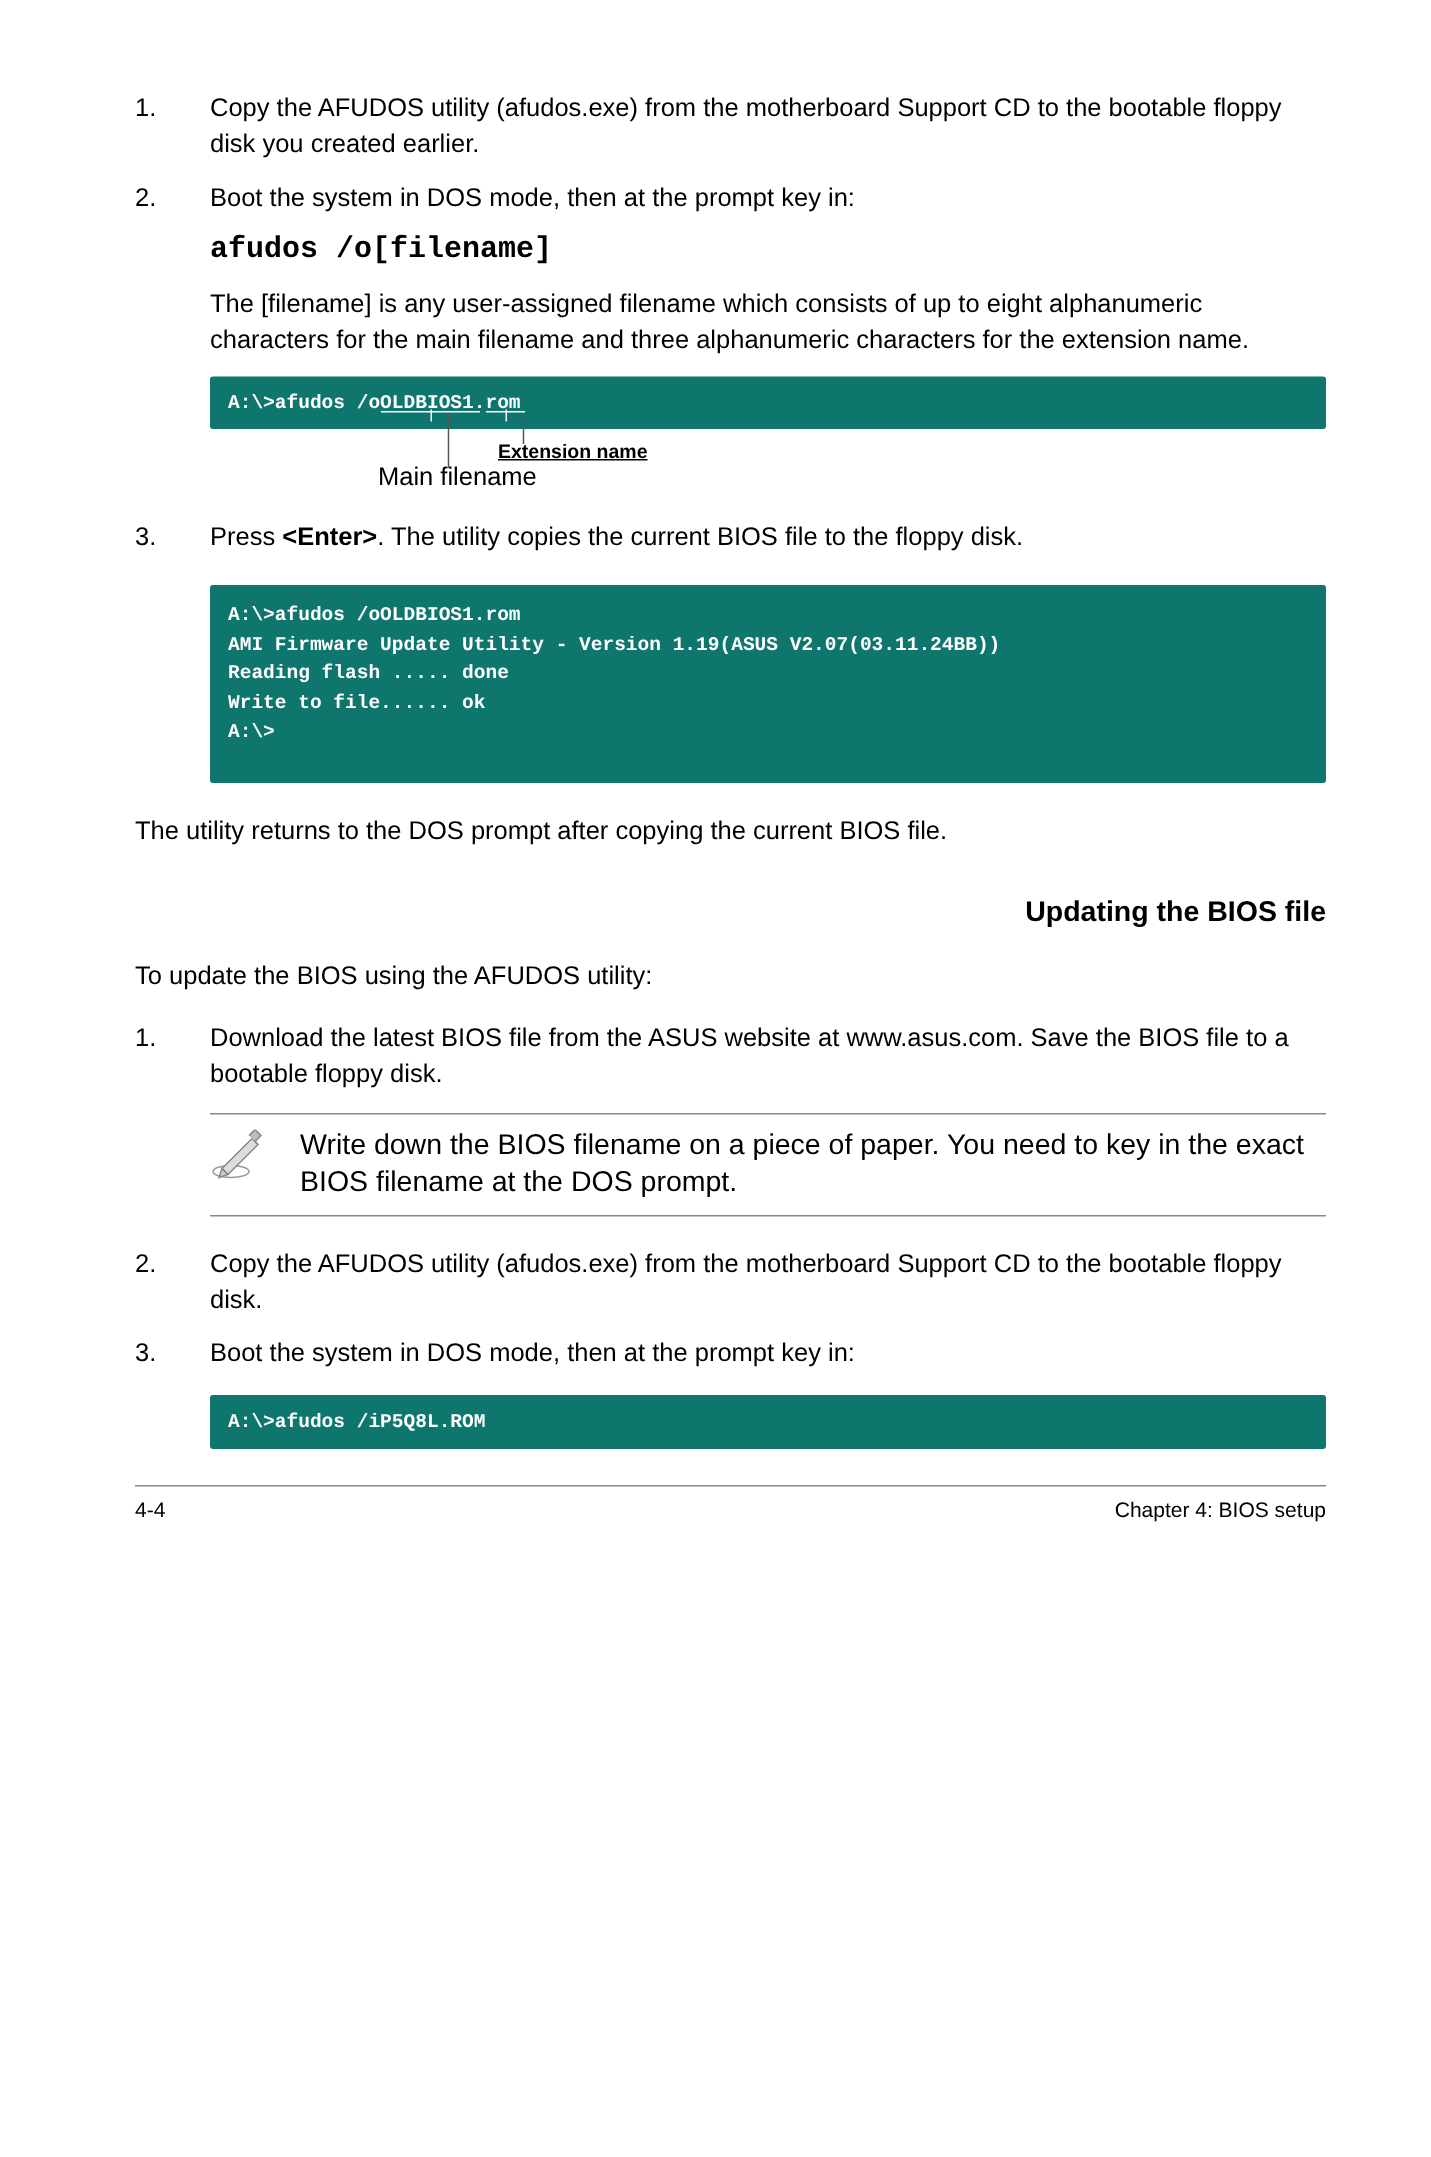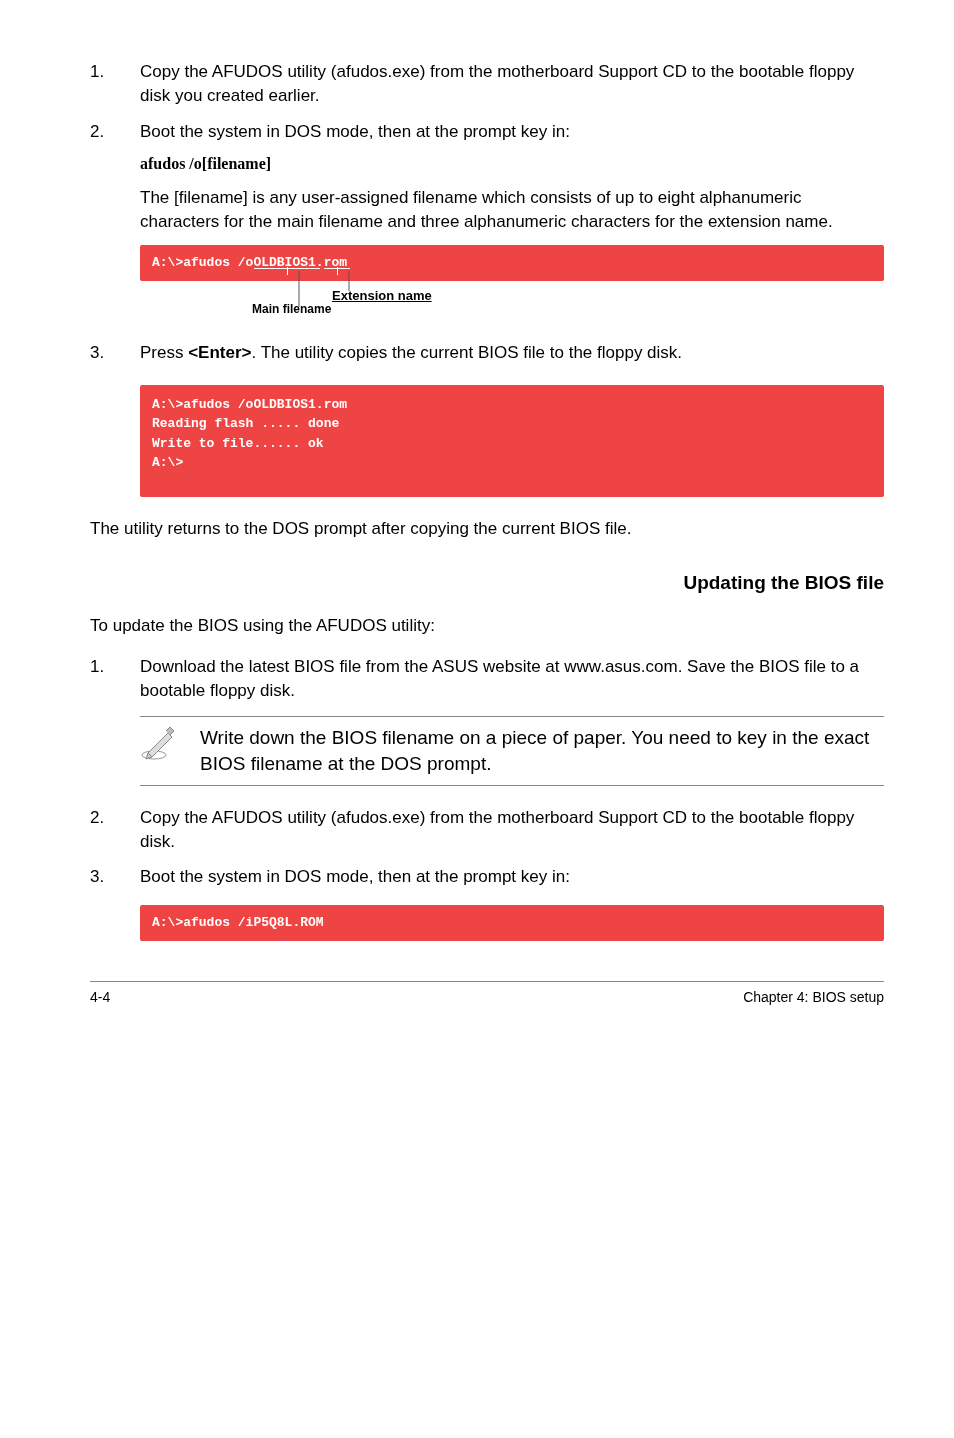--- a/index.html
+++ b/index.html
@@ -23,28 +23,28 @@
     margin-bottom: 12px;
   }
   .num {
     width: 50px;
     flex-shrink: 0;
   }
   .content {
     flex: 1;
   }
   .code-inline {
-    font-family: Liberation Serif, serif;
-    font-weight: bold;
-    font-size: 16px;
+    font-family: Liberation Mono, monospace;
+    font-weight: bold;
+    font-size: 20px;
     margin: 10px 0;
     display: block;
   }
   .terminal {
-    background: #ef4444;
+    background: #0f766e;
     color: #fff;
     font-family: "Courier New", monospace;
     font-size: 13px;
     font-weight: bold;
     padding: 8px 12px;
     margin: 10px 0 4px 50px;
     border-radius: 2px;
     line-height: 1.5;
     position: relative;
   }
@@ -54,22 +54,22 @@
   .anno-box {
     margin-left: 50px;
     margin-bottom: 20px;
     position: relative;
     height: 36px;
   }
   .main-fn {
     position: absolute;
     left: 112px;
     top: 16px;
-    font-size: 12px;
-    font-weight: bold;
+    font-size: 17px;
+    font-weight: normal;
   }
   .ext-fn {
     position: absolute;
     left: 192px;
     top: 2px;
     font-size: 13px;
     font-weight: bold;
     text-decoration: underline;
   }
   svg.anno-lines {
@@ -98,21 +98,21 @@
     padding-top: 2px;
   }
   .note-text {
     font-size: 19px;
     line-height: 1.35;
   }
   .footer {
     display: flex;
     justify-content: space-between;
     border-top: 1px solid #888;
-    margin-top: 40px;
+    margin-top: 24px;
     padding-top: 6px;
     font-size: 14px;
   }
   .underline1 {
     position: absolute;
     border-bottom: 1px solid #fff;
     height: 1px;
   }
   .vtick {
     position: absolute;
@@ -158,20 +158,21 @@
   <li>
     <span class="num">3.</span>
     <div class="content">
       <span>Press </span><b>&lt;Enter&gt;</b><span>. The utility copies the current BIOS file to the floppy disk.</span>
     </div>
   </li>
 </ol>
 
 <div class="terminal terminal-tall" style="margin-top:20px; margin-bottom:20px;">
   <div>A:\&gt;afudos /oOLDBIOS1.rom</div>
+  <div>AMI Firmware Update Utility - Version 1.19(ASUS V2.07(03.11.24BB))</div>
   <div>   Reading flash ..... done</div>
   <div>   Write to file...... ok</div>
   <div>A:\&gt;</div>
   <div style="height:14px;"></div>
 </div>
 
 <p style="margin-left:0;">The utility returns to the DOS prompt after copying the current BIOS file.</p>
 
 <h3>Updating the BIOS file</h3>
 <p>To update the BIOS using the AFUDOS utility:</p>

